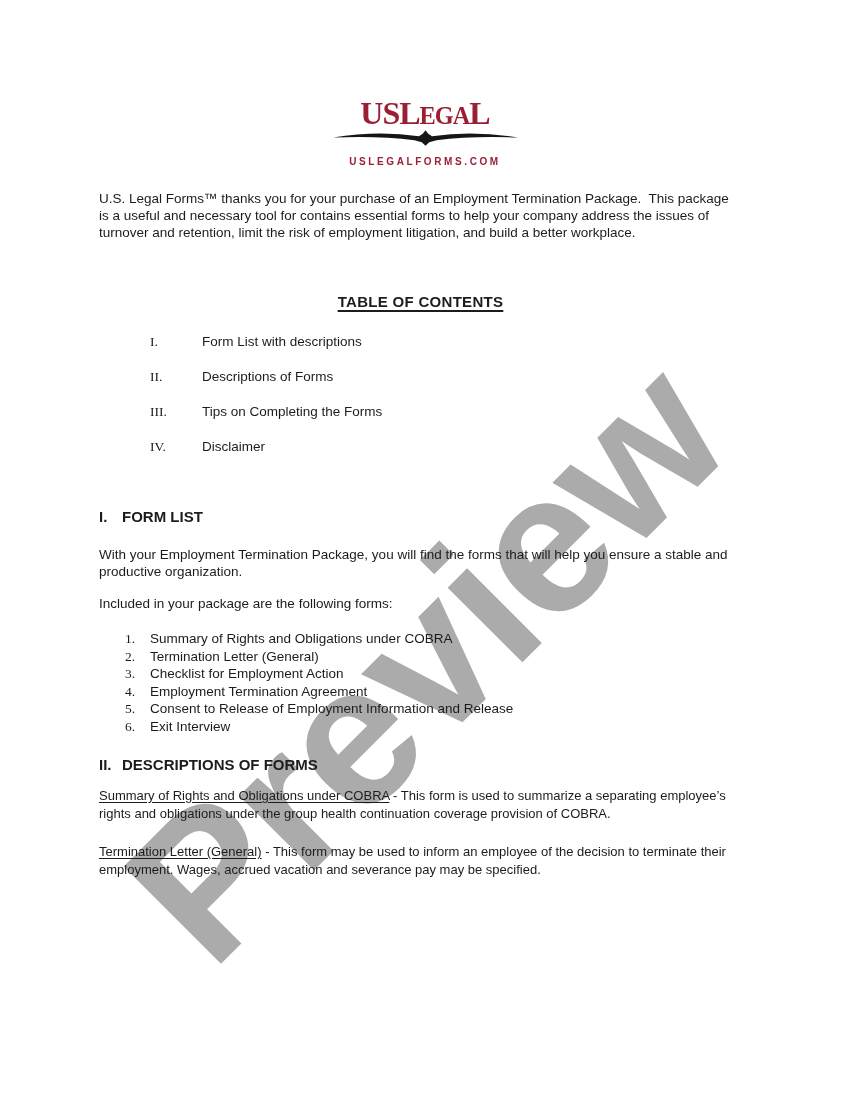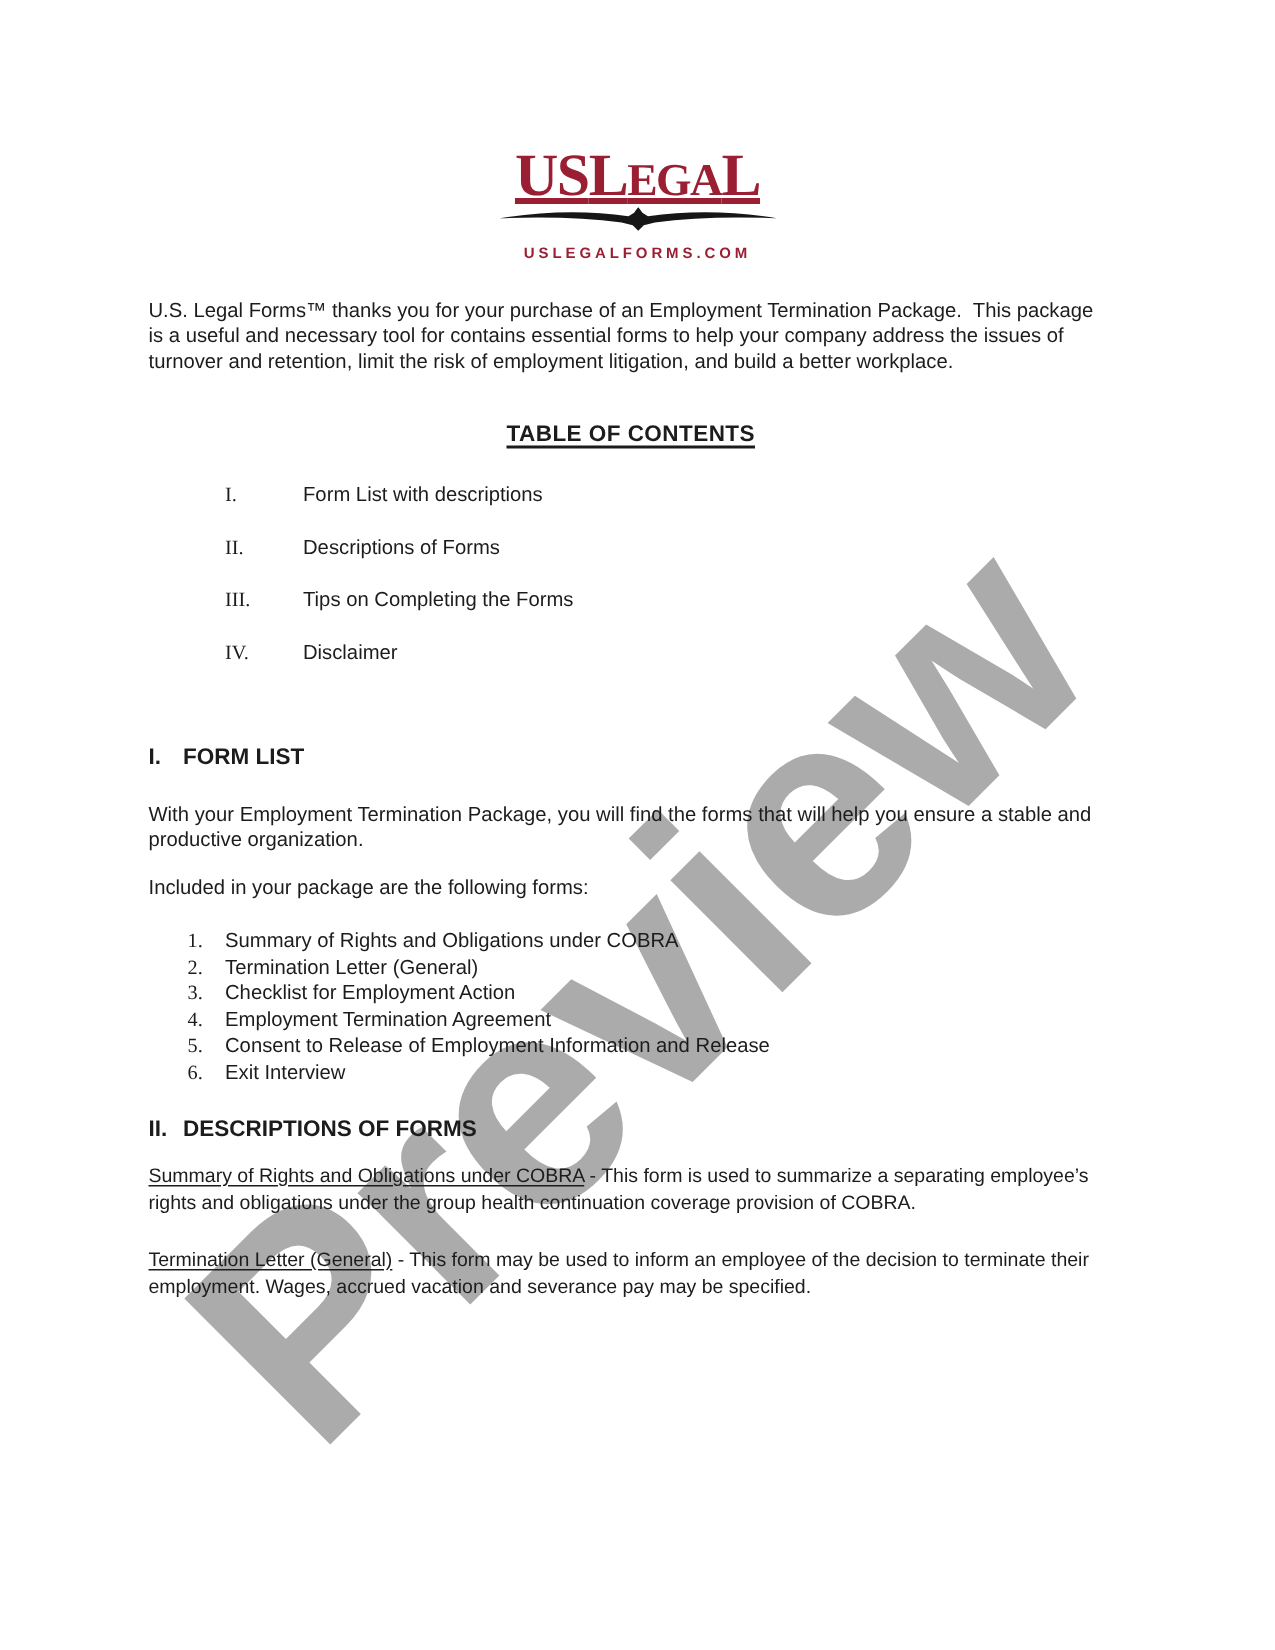--- a/index.html
+++ b/index.html
@@ -35,21 +35,21 @@
     width: 220px; margin: 97px auto 0 auto;
     text-align: center; line-height: 1;
   }
   .wordmark {
     font-family: "Liberation Serif", serif;
     font-weight: bold;
     color: #9b1f33;
     letter-spacing: -1px;
     white-space: nowrap;
   }
-  .logo-top .wordmark { font-size: 40px; text-decoration: underline; }
+  .logo-top .wordmark { font-size: 32px; }
   .wordmark .sm { font-size: 0.76em; }
   .eagle { display: block; margin: 1px auto 1px auto; }
   .domain {
     font-family: "Liberation Sans", sans-serif;
     font-weight: bold;
     color: #9b1f33;
     white-space: nowrap;
   }
   .logo-top .domain { font-size: 10px; letter-spacing: 2.6px; margin-top: 11px; }
 
@@ -58,21 +58,21 @@
     width: 643px;
     margin-left: 99px;
   }
   .para {
     font-size: 13.5px;
     line-height: 17px;
     white-space: pre-wrap;
   }
   .intro { margin-top: 23px; }
 
-  .toc-title-wrap { margin-top: 32px; text-align: center; }
+  .toc-title-wrap { margin-top: 52px; text-align: center; }
   .toc-title {
     display: inline-block;
     font-size: 15px;
     font-weight: bold;
     letter-spacing: 0.3px;
     text-decoration: underline;
     text-underline-offset: 3px;
     text-decoration-thickness: 1.5px;
   }
   .toc-list { margin-top: 21px; margin-left: 51px; }

